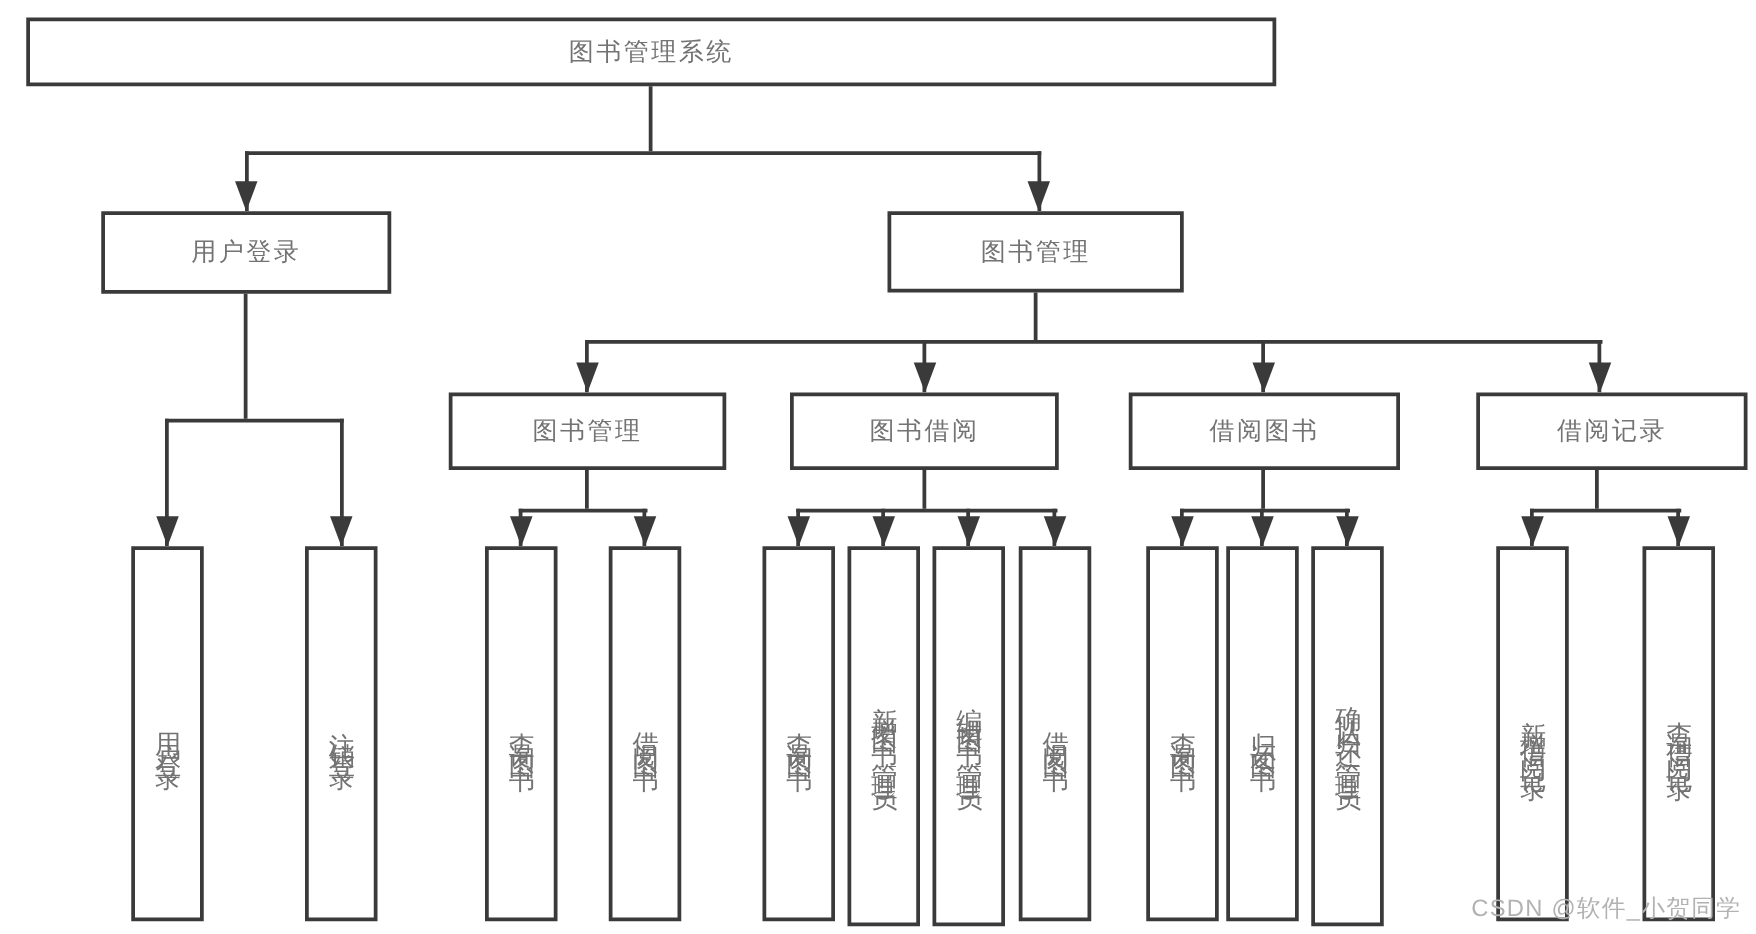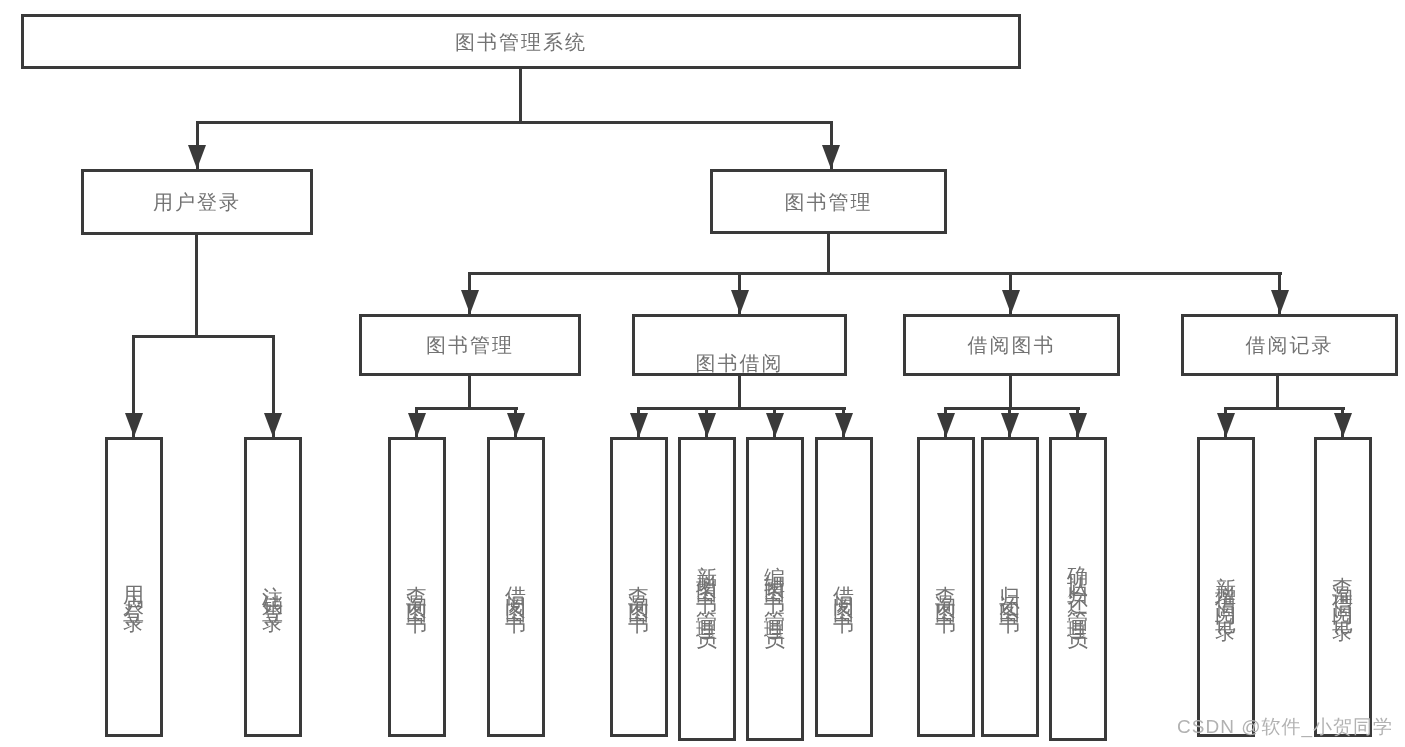--- a/index.html
+++ b/index.html
@@ -27,21 +27,21 @@
   .watermark {
     position:absolute; right:12px; bottom:7px; color:#b2b2b2;
     font-size:19px; letter-spacing:1px; white-space:nowrap;
   }
 
   
   #n-root          { left:21px;   top:14px;  width:1000px; height:55px; }
   #n-user-login    { left:81px;   top:169px; width:232px;  height:66px; }
   #n-book-mgmt     { left:710px;  top:169px; width:237px;  height:65px; }
   #n-new-books     { left:359px;  top:314px; width:222px;  height:62px; }
-  #n-book-borrow   { left:632px;  top:314px; width:215px;  height:62px;align-items:flex-end; }
+  #n-book-borrow   { left:632px;  top:314px; width:215px;  height:62px; }
   #n-cur-borrow    { left:903px;  top:314px; width:217px;  height:62px; }
   #n-borrow-rec    { left:1157px; top:314px; width:217px;  height:62px;margin-left:24px; }
 
   .leaf { top:437px; width:58px; height:300px; }
   #l-ul-login   { left:105px; }
   #l-ul-logout  { left:244px; }
   #l-nb-query   { left:388px; }
   #l-nb-borrow  { left:487px; }
   #l-bb-query   { left:610px; }
   #l-bb-add     { left:678px; height:304px; }

